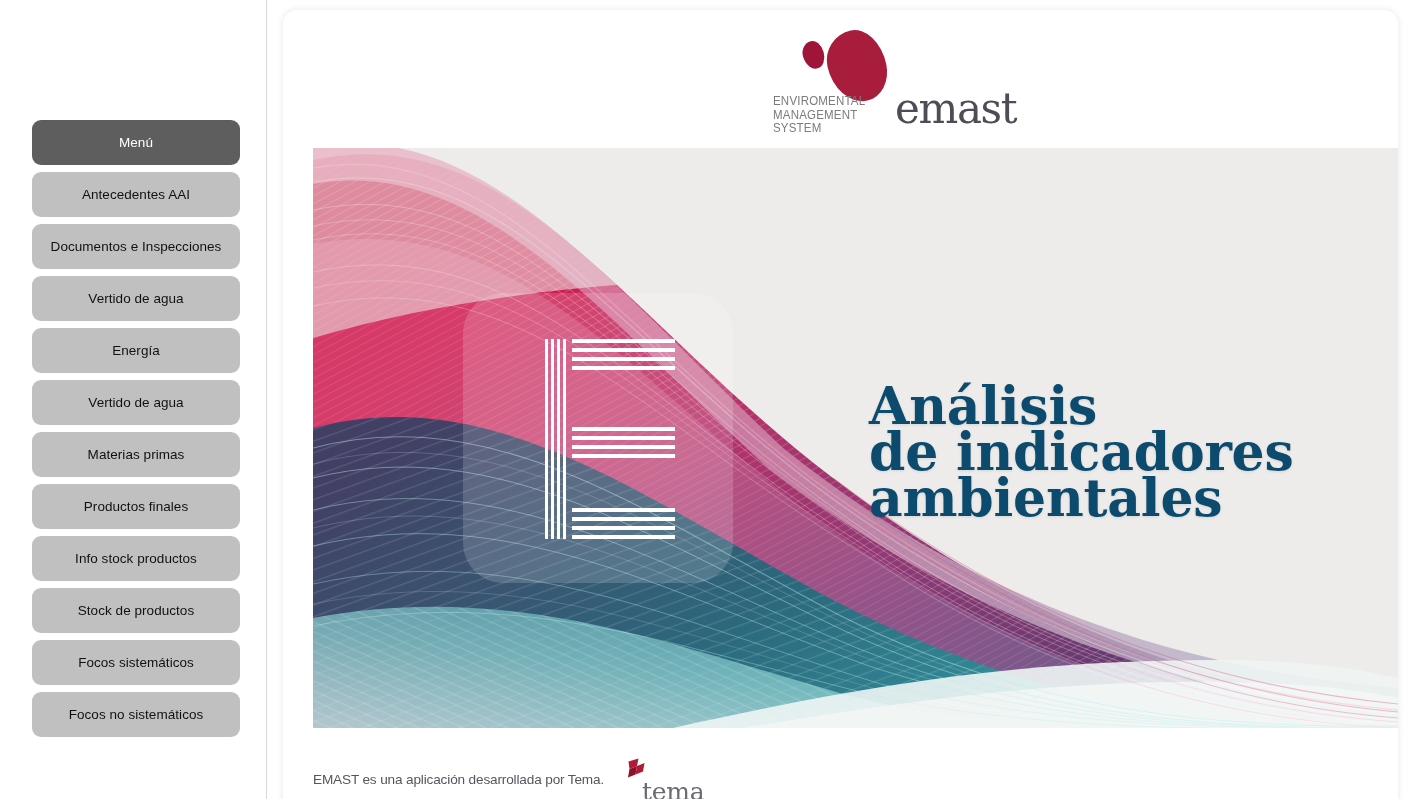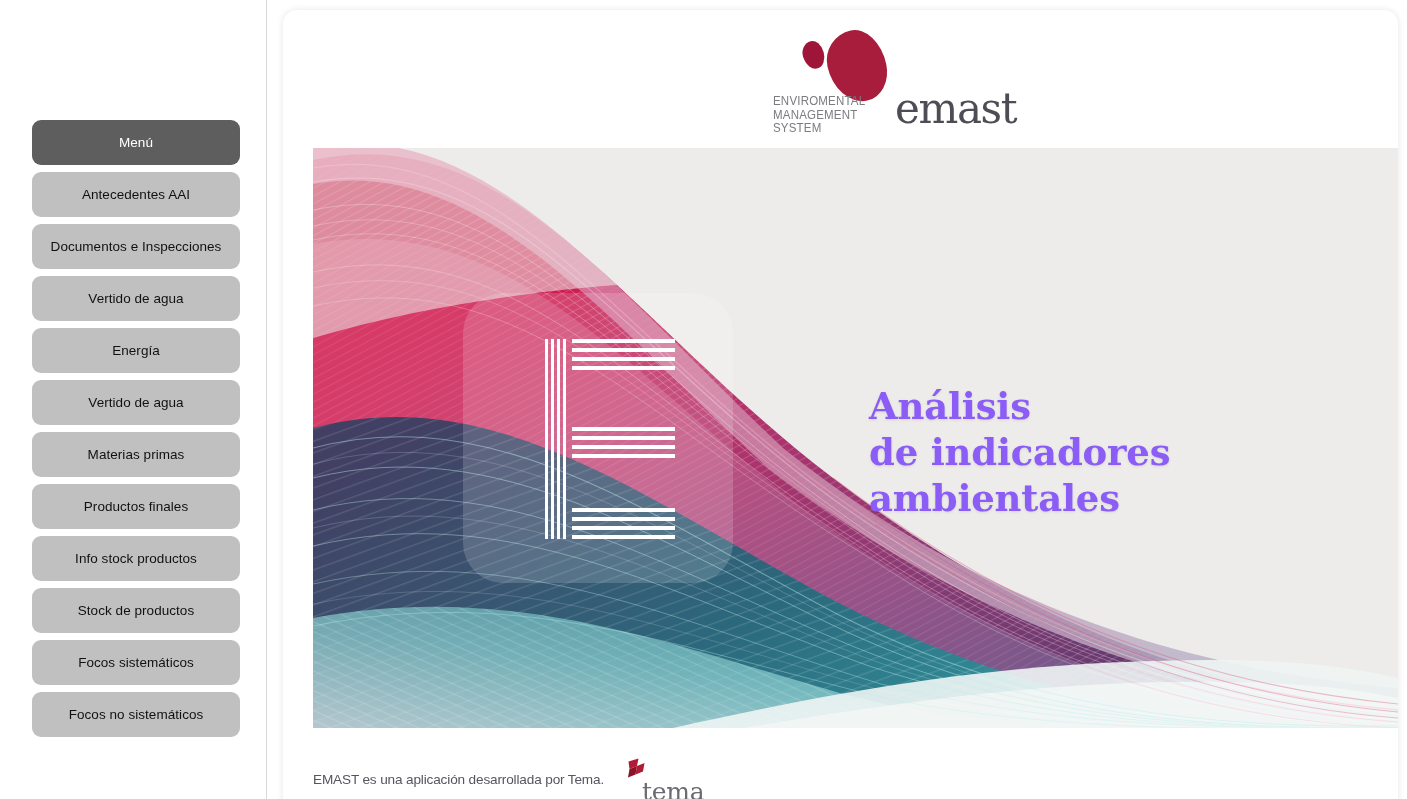--- a/index.html
+++ b/index.html
@@ -191,23 +191,23 @@
   .earm.top    { top: 0px;   width: 103px; height: 31px; }
   .earm.mid    { top: 88px;  width: 103px; height: 31px; }
   .earm.bottom { top: 169px; width: 103px; height: 31px; }
 
   
   .hero-title {
     position: absolute;
     left: 556px;
     top: 235px;
     font-family: "DejaVu Serif", serif;
-    font-size: 37px;
+    font-size: 52px;
     line-height: 46px;
-    color: #8b5cf6;
+    color: #0c4a6e;
     letter-spacing: -0.2px;
     white-space: pre-line;
     text-shadow: 0 1px 3px rgba(0,0,0,0.10);
   }
 
   
   .footer {
     position: absolute;
     left: 30px;
     top: 748px;

